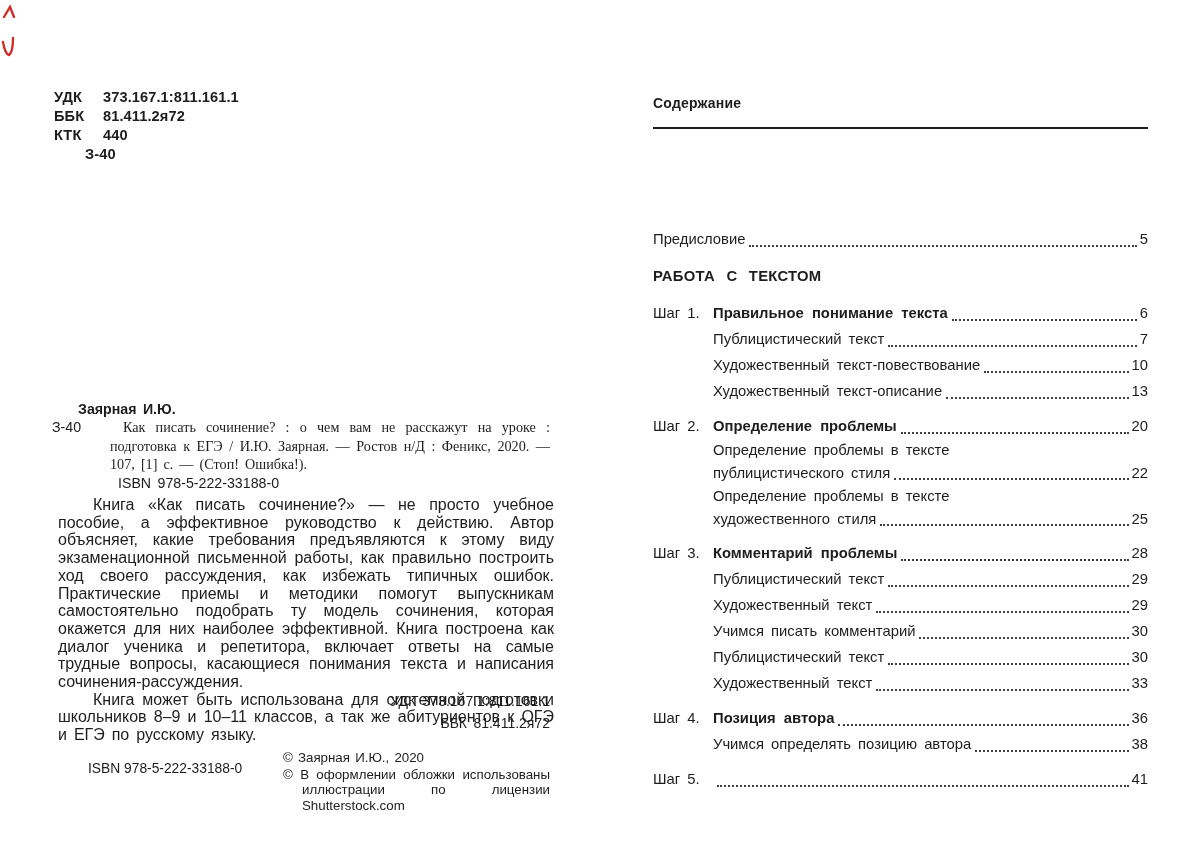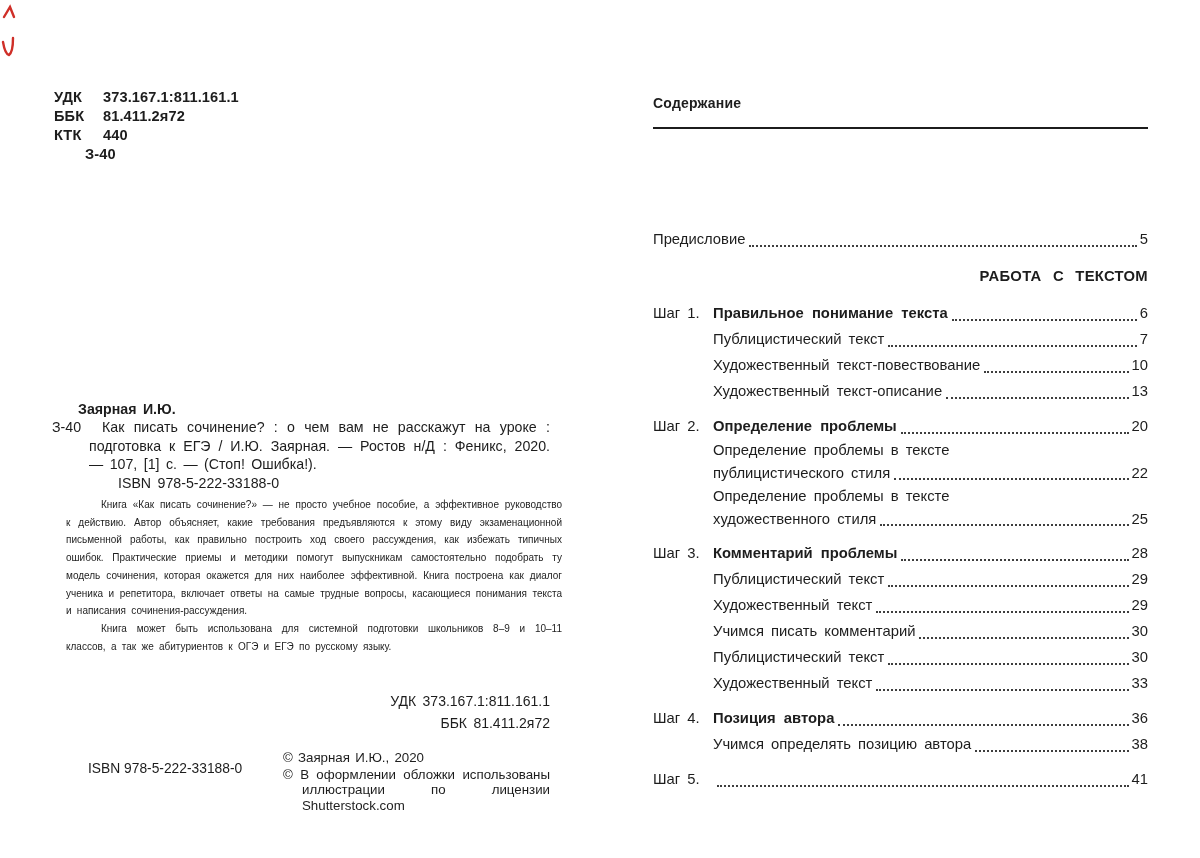--- a/index.html
+++ b/index.html
@@ -16,43 +16,43 @@
   
   .codes{position:absolute;top:88px;left:0;font-weight:bold;font-size:14.6px;line-height:19px;letter-spacing:.1px;}
   .codes .crow{display:flex;}
   .codes .clbl{width:49px;flex:none;}
   .codes .sign{margin-left:31px;}
 
   .bib{position:absolute;top:400px;left:0;width:496px;font-size:14.2px;line-height:18.4px;word-spacing:2.5px;}
   .bib .author{margin-left:24px;font-weight:bold;}
   .bib .entry{position:relative;}
   .bib .entry-code{position:absolute;left:-2px;top:0;}
-  .bib .entry-text{margin-left:35px;text-indent:13px;text-align:justify;}
+  .bib .entry-text{margin-left:56px;text-indent:13px;text-align:justify;font-family:Liberation Serif, serif;}
   .bib .isbn-line{margin-left:64px;}
 
-  .annot{position:absolute;top:496px;left:12px;width:496px;font-size:10px;line-height:17.7px;text-align:justify;word-spacing:2.5px;}
+  .annot{position:absolute;top:496px;left:4px;width:496px;font-size:16px;line-height:17.7px;text-align:justify;word-spacing:2.5px;}
   .annot p{margin:0;text-indent:35px;}
 
   .udk-footer{position:absolute;top:690px;right:0;text-align:right;font-size:14px;line-height:22px;word-spacing:2.5px;}
 
   .imprint{position:absolute;top:750px;left:0;width:496px;font-size:13.3px;line-height:15.6px;}
   .isbn-footer{position:absolute;left:34px;top:11px;font-size:13.8px;}
   .copyrights{margin-left:229px;width:267px;word-spacing:1.5px;text-align:justify;}
   .copyrights .cline{padding-left:19px;text-indent:-19px;margin:0 0 1px 0;}
 
   
   .toc-title{position:absolute;top:95px;left:0;width:495px;text-align:left;font-size:14px;font-weight:bold;letter-spacing:.2px;}
   .toc-rule{position:absolute;top:127px;left:0;width:495px;height:0;border-top:2px solid #1c1c1c;}
 
   .toc{position:absolute;top:226px;left:0;width:495px;font-size:14.8px;word-spacing:3px;}
   .trow{display:flex;align-items:baseline;height:26px;line-height:26px;}
   .trow .tlabel{white-space:nowrap;}
   .dots{flex:1 1 auto;margin:0 3px 0 4px;border-bottom:2.2px dotted #3e3e3e;align-self:flex-end;margin-bottom:5px;min-width:12px;}
   .pnum{flex:none;}
-  .sect{height:26px;line-height:26px;margin:11px 0;text-align:right;font-weight:bold;word-spacing:7px;letter-spacing:.3px;}
+  .sect{height:26px;line-height:26px;margin:11px 0;text-align:left;font-weight:bold;word-spacing:7px;letter-spacing:.3px;}
   .step{margin-top:9px;}
   .step .pfx{width:60px;flex:none;}
   .step .tlabel{font-weight:bold;word-spacing:4px;}
   .sub{padding-left:60px;}
   .sub2a{height:23px;line-height:23px;padding-left:60px;}
   .sub2b{height:23px;line-height:23px;display:flex;align-items:baseline;padding-left:60px;}
   .sect + .step{margin-top:0;}
 
   
   .pen-marks{position:absolute;left:0;top:0;}

